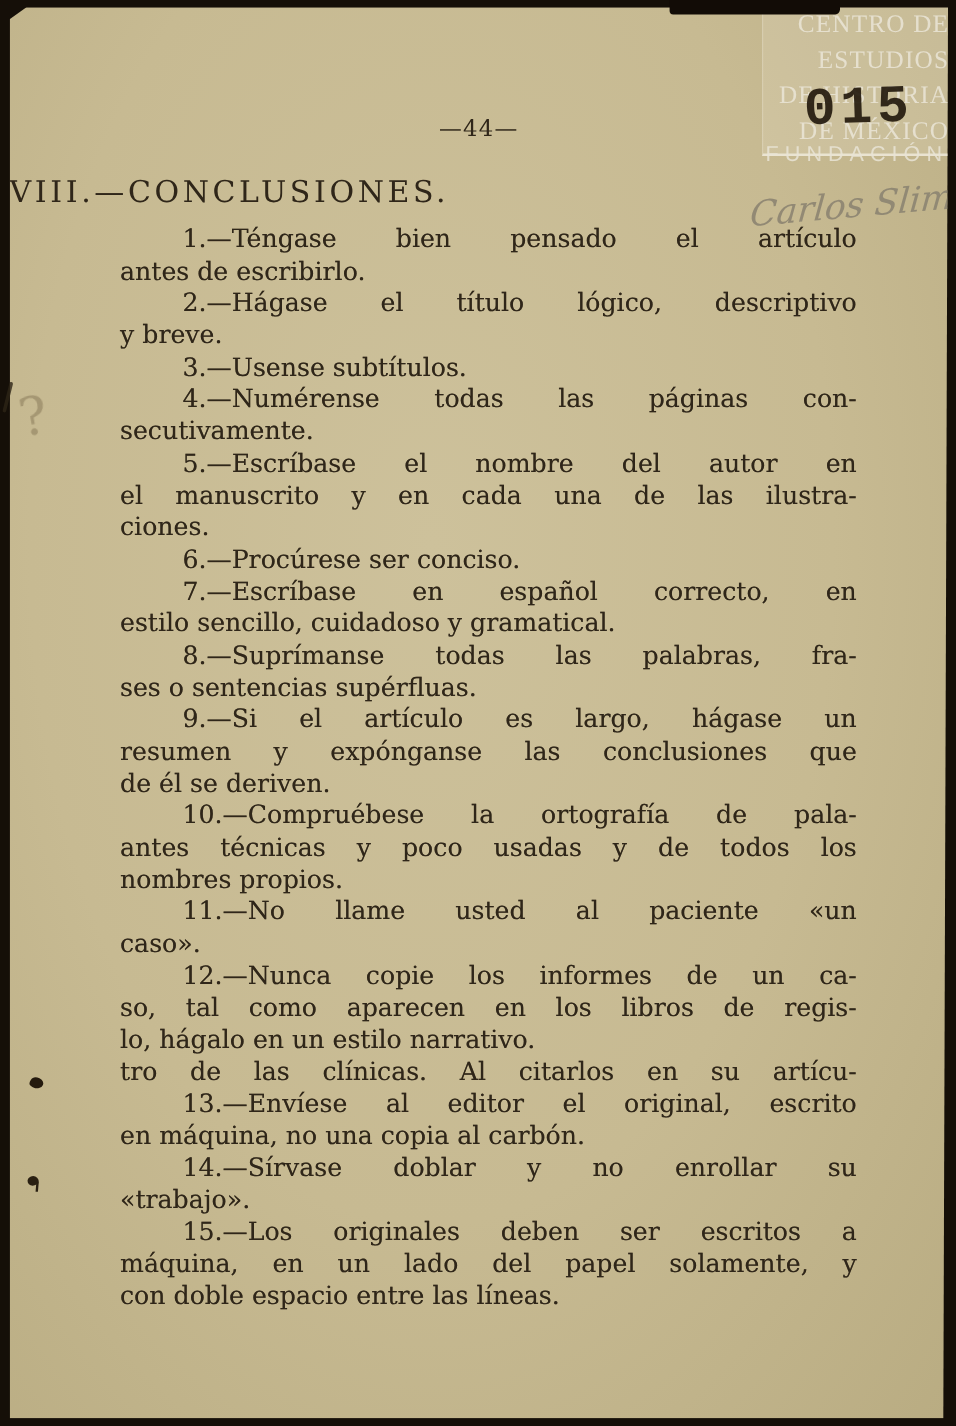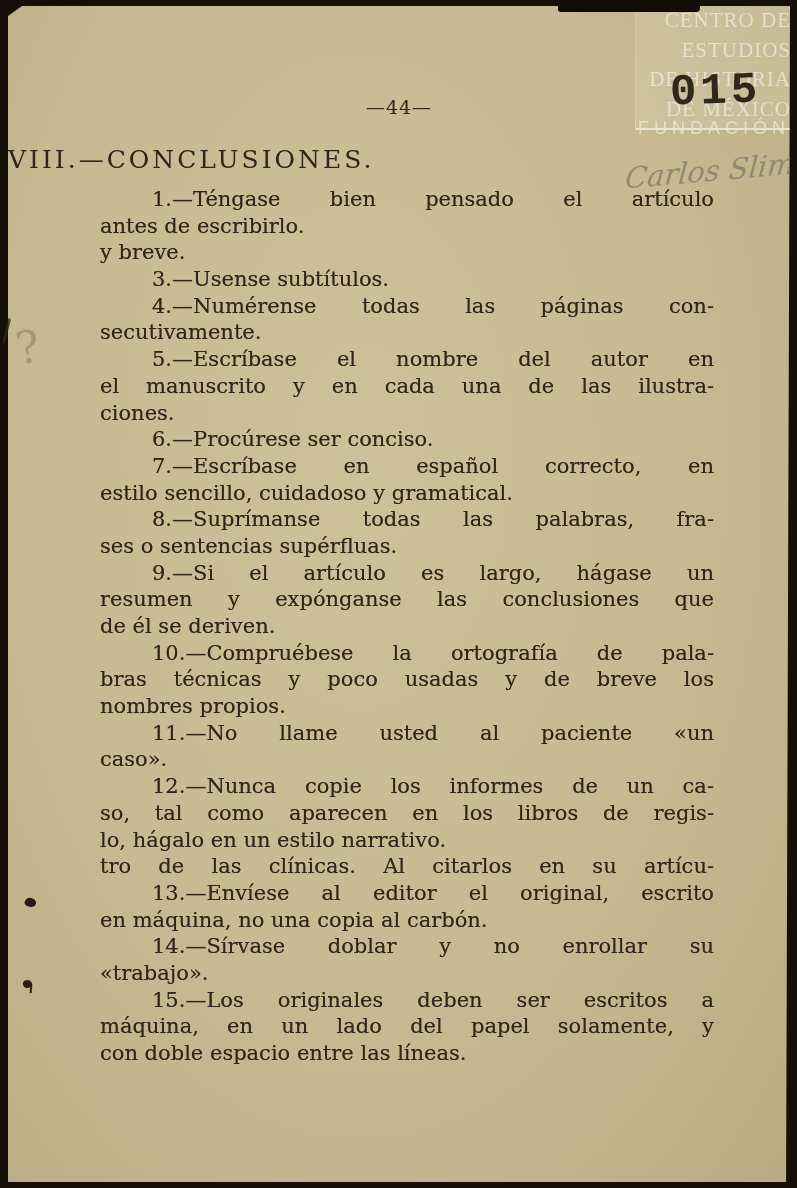--- a/index.html
+++ b/index.html
@@ -74,20 +74,21 @@
 
   <div class="pageno">—44—</div>
   <div class="doc-title">VIII.—CONCLUSIONES.</div>
 
   <div class="content">
     <div class="item">
       <div class="line indent full">1.—Téngase bien pensado el artículo</div>
       <div class="line">antes de escribirlo.</div>
     </div>
     <div class="item">
+      <div class="line indent full">2.—Hágase el título lógico, descriptivo</div>
       <div class="line">y breve.</div>
     </div>
     <div class="item">
       <div class="line indent">3.—Usense subtítulos.</div>
     </div>
     <div class="item">
       <div class="line indent full">4.—Numérense todas las páginas con-</div>
       <div class="line">secutivamente.</div>
     </div>
     <div class="item">
@@ -106,21 +107,21 @@
       <div class="line indent full">8.—Suprímanse todas las palabras, fra-</div>
       <div class="line">ses o sentencias supérfluas.</div>
     </div>
     <div class="item">
       <div class="line indent full">9.—Si el artículo es largo, hágase un</div>
       <div class="line full">resumen y expónganse las conclusiones que</div>
       <div class="line">de él se deriven.</div>
     </div>
     <div class="item">
       <div class="line indent full">10.—Compruébese la ortografía de pala-</div>
-      <div class="line full">bras técnicas y poco usadas y de breve los</div>
+      <div class="line full">antes técnicas y poco usadas y de todos los</div>
       <div class="line">nombres propios.</div>
     </div>
     <div class="item">
       <div class="line indent full">11.—No llame usted al paciente «un</div>
       <div class="line">caso».</div>
     </div>
     <div class="item">
       <div class="line indent full">12.—Nunca copie los informes de un ca-</div>
       <div class="line full">so, tal como aparecen en los libros de regis-</div>
       <div class="line">lo, hágalo en un estilo narrativo.</div>

